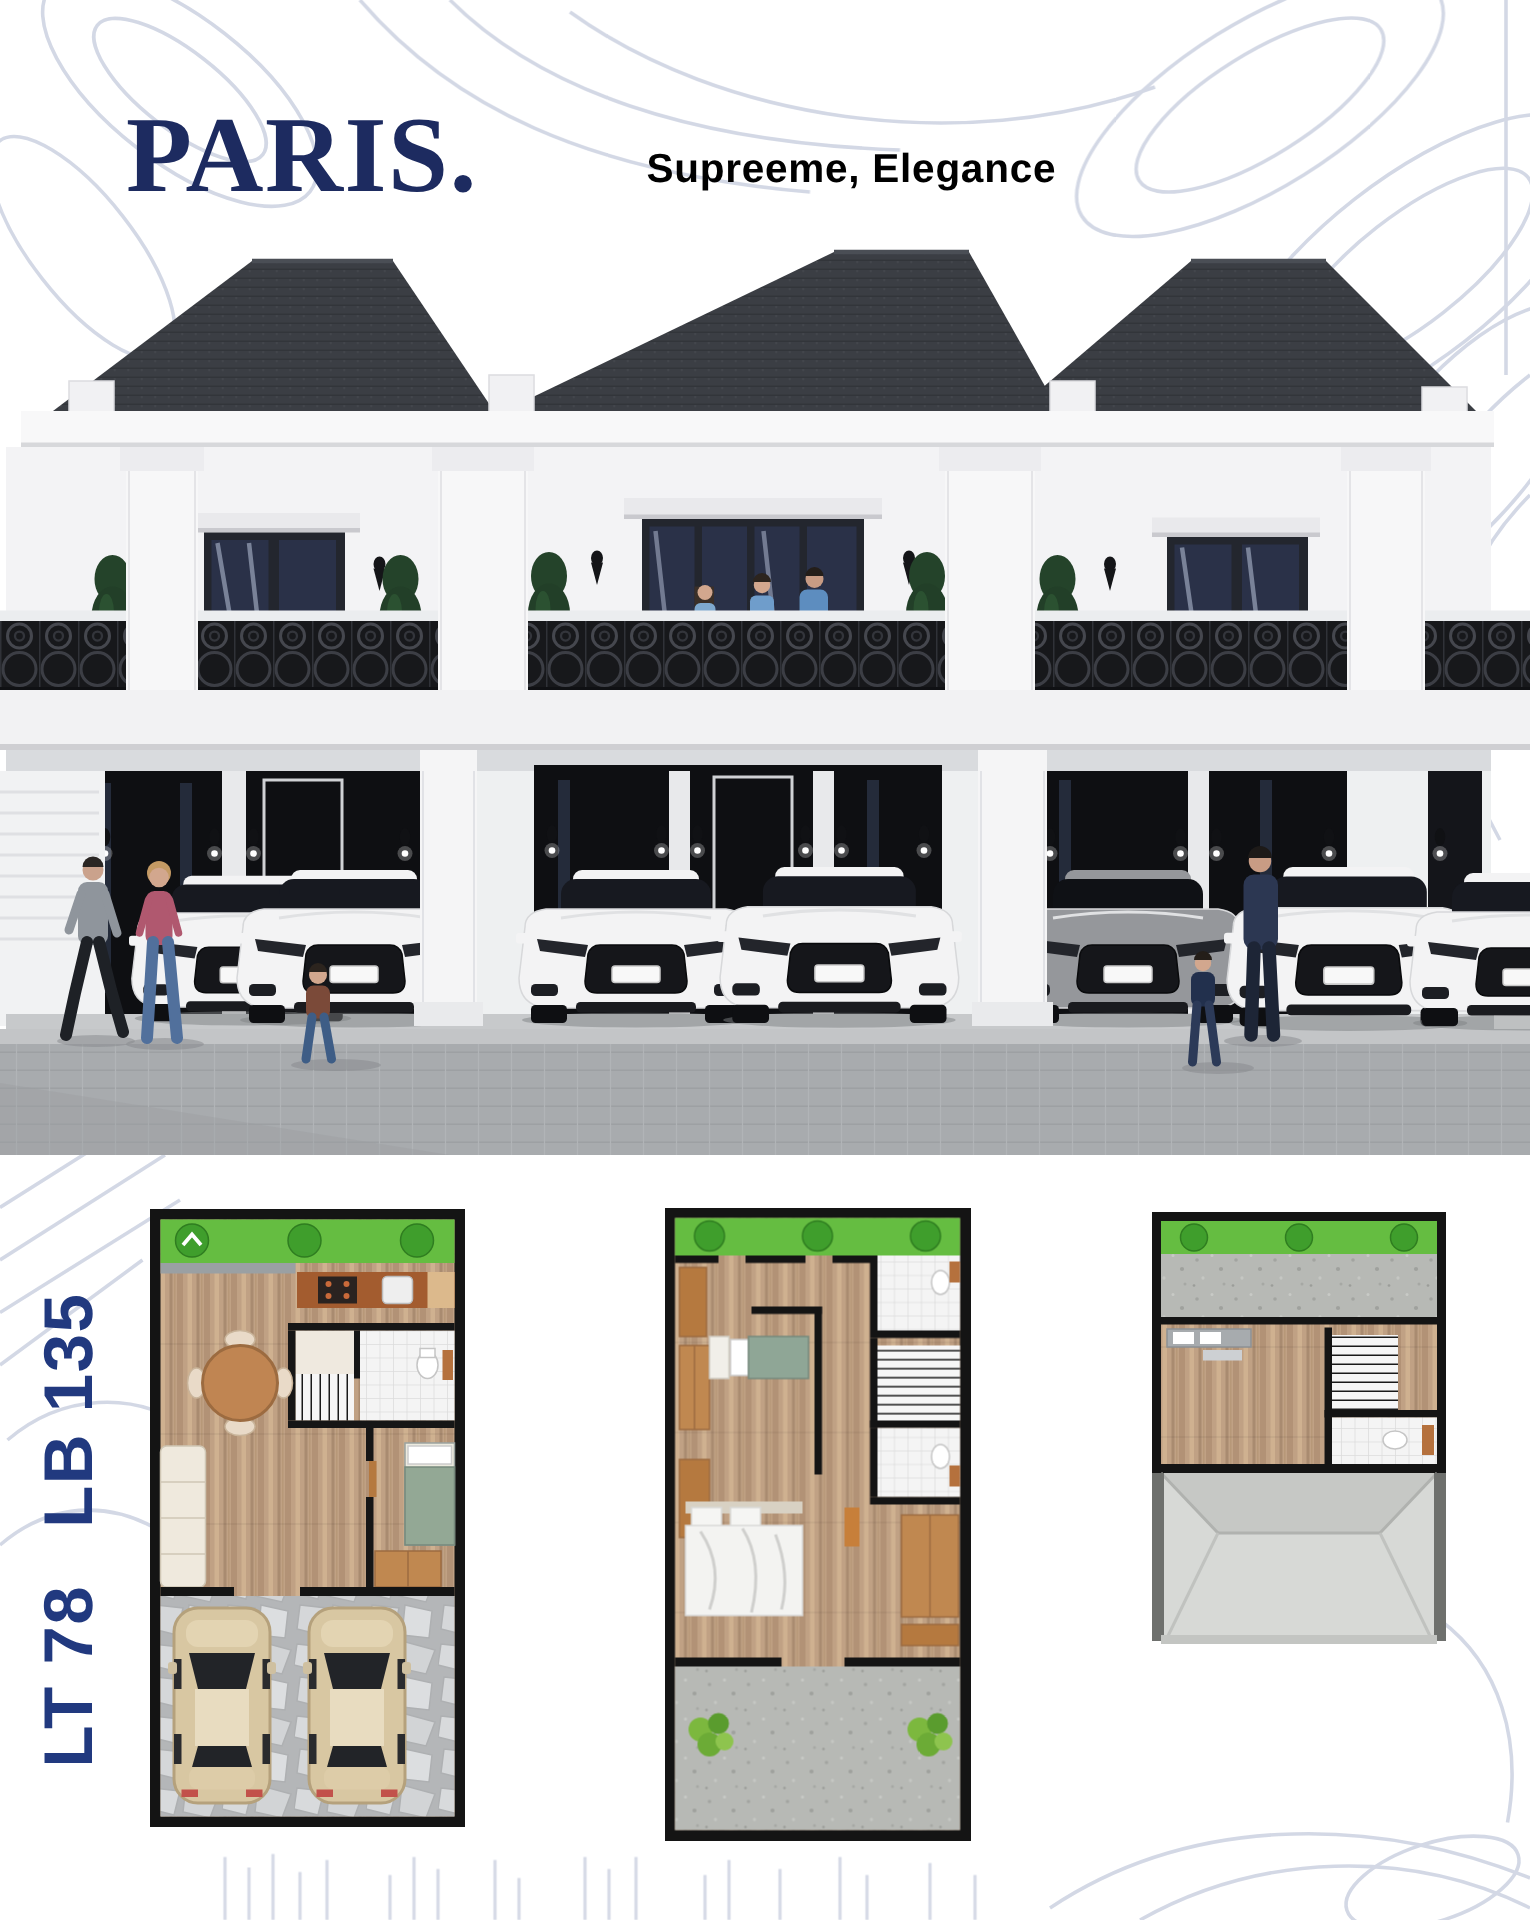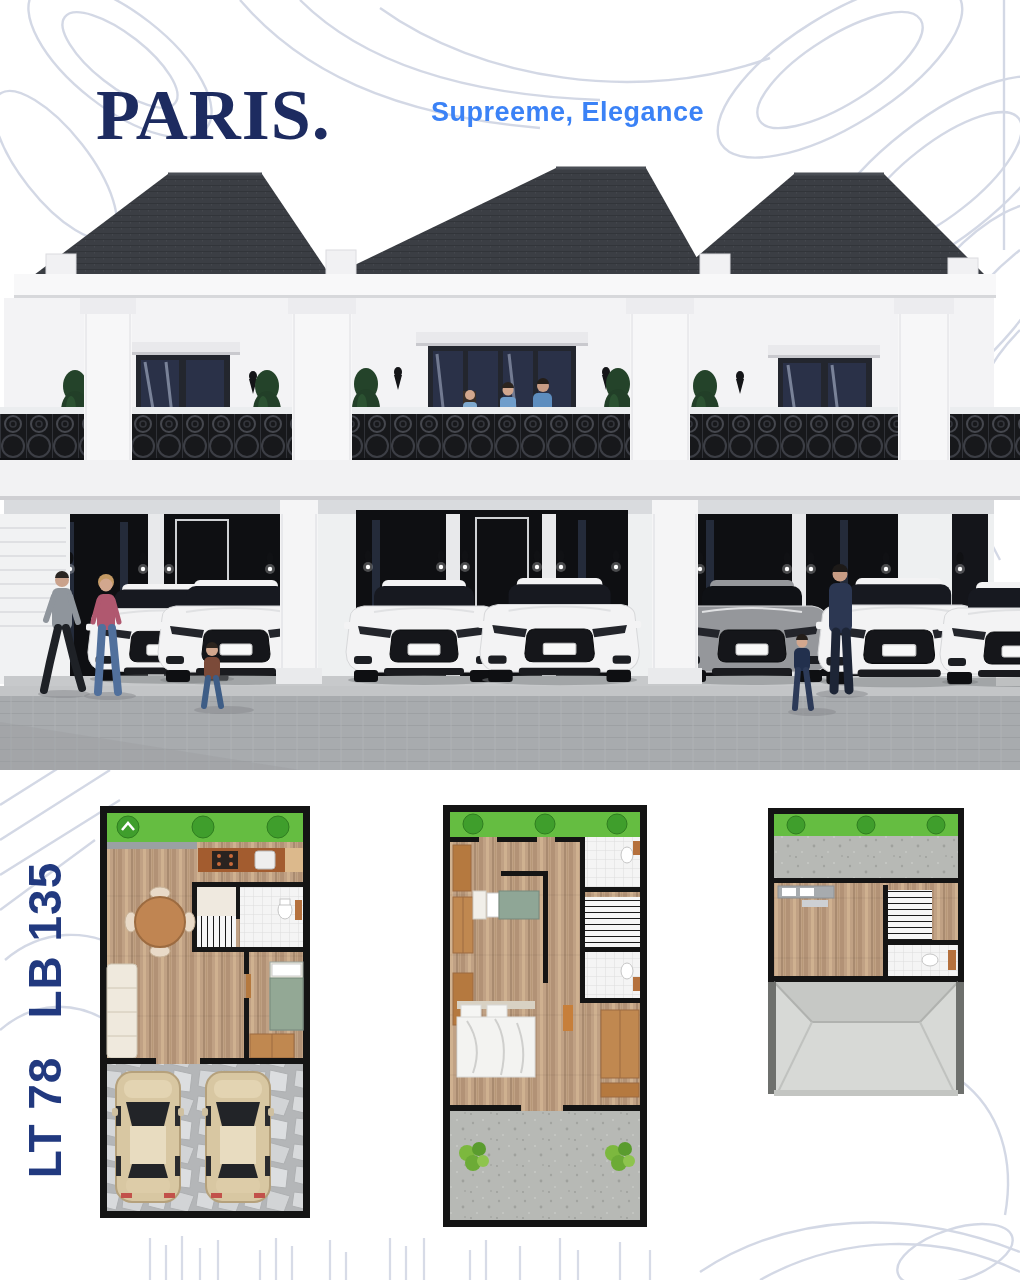--- a/index.html
+++ b/index.html
@@ -1,23 +1,23 @@
 <!DOCTYPE html>
 <html><head>
 <meta charset="utf-8">
 <style>
   html,body{margin:0;padding:0;background:#ffffff;}
   .page{position:relative;width:1020px;height:1280px;overflow:hidden;background:#ffffff;
         font-family:"Liberation Sans",sans-serif;}
   .bg-art{position:absolute;left:0;top:0;}
-  .title{position:absolute;left:84px;top:62px;margin:12px;
+  .title{position:absolute;left:84px;top:62px;margin:0;
          font-family:"Liberation Serif","DejaVu Serif",serif;
          font-size:72px;font-weight:700;color:#1d2b60;letter-spacing:1px;}
   .subtitle{position:absolute;left:431px;top:97px;font-size:27px;font-weight:600;
-            color:#3b82f6;letter-spacing:.5px;}
+            color:#000000;letter-spacing:.5px;}
   .render{position:absolute;left:0;top:162px;}
   .specs{position:absolute;left:-97px;top:975px;width:284px;height:90px;
          transform:rotate(-90deg);display:flex;gap:38px;align-items:center;
          justify-content:center;font-size:46px;font-weight:700;color:#21397f;
          letter-spacing:1px;white-space:nowrap;}
   .plan1{position:absolute;left:100px;top:806px;}
   .plan2{position:absolute;left:443px;top:805px;}
   .plan3{position:absolute;left:768px;top:808px;}
 </style>
 </head>

